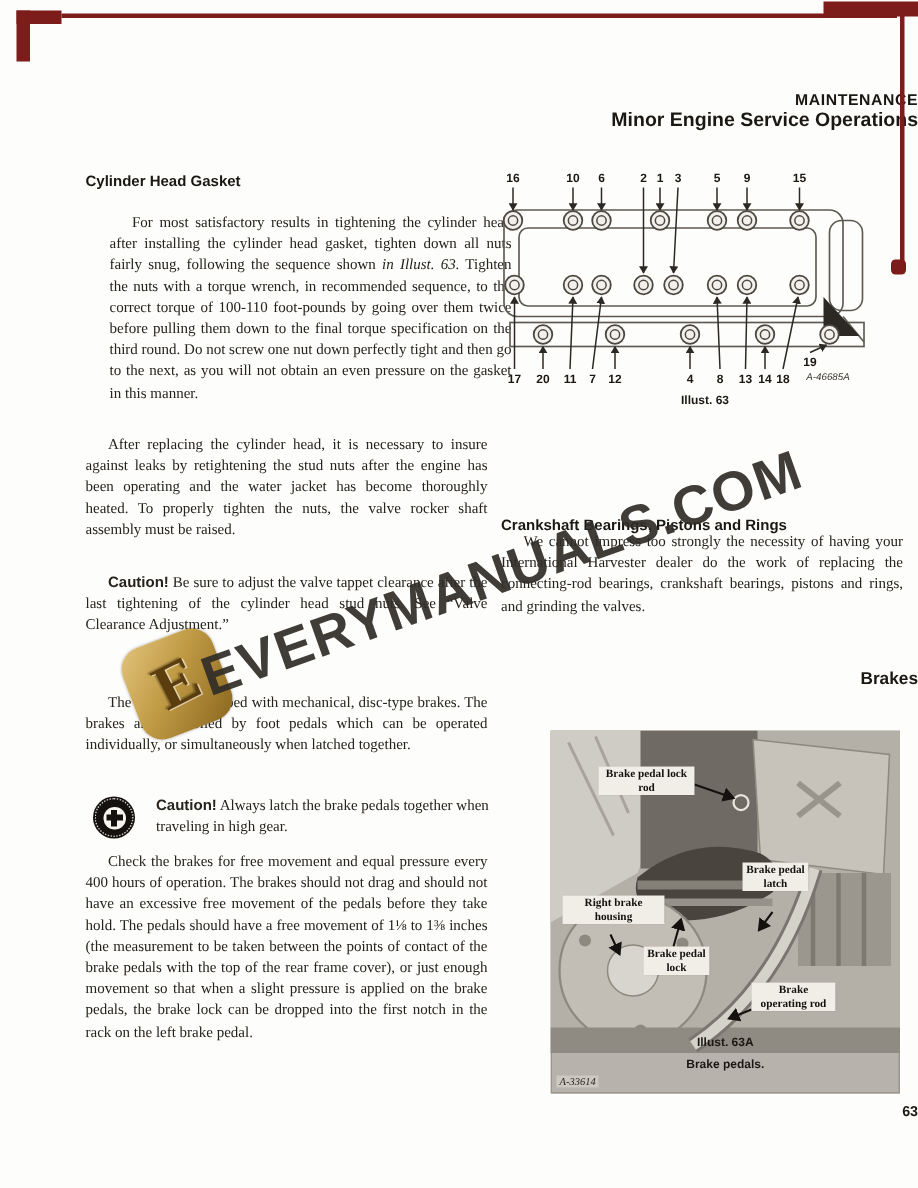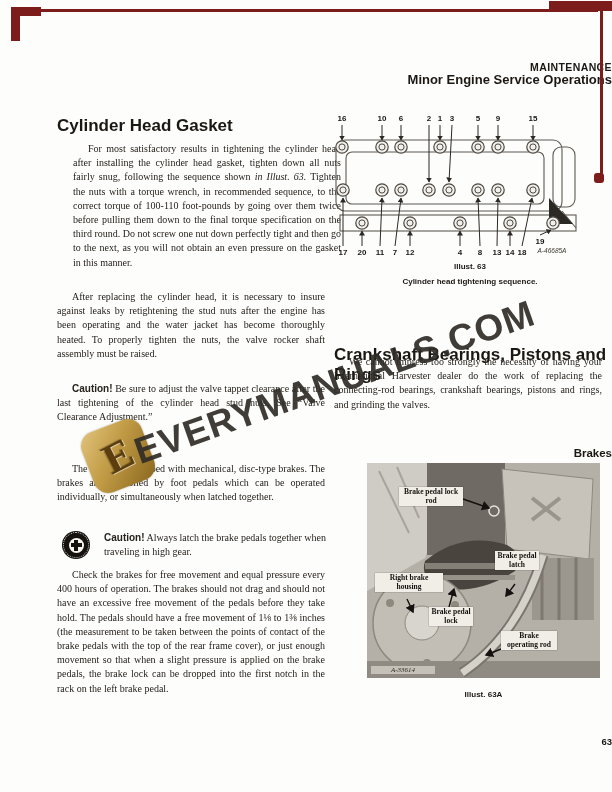--- a/index.html
+++ b/index.html
@@ -5,21 +5,21 @@
   html,body{margin:0;padding:0;background:#e8e8e8;}
   .page{
     position:relative;width:612px;height:792px;background:#fdfdfb;
     font-family:"Liberation Serif","DejaVu Serif",serif;color:#26221d;
     overflow:hidden;margin:0 auto;
   }
   
   .hdr{position:absolute;left:0;width:612px;text-align:right;
        font-family:"Liberation Sans","DejaVu Sans",sans-serif;font-weight:bold;color:#1b1814;}
   .sec-head{position:absolute;font-family:"Liberation Sans","DejaVu Sans",sans-serif;
-       font-weight:bold;font-size:17px;color:#1b1814;}
+       font-weight:bold;font-size:10px;color:#1b1814;}
   .body-par{position:absolute;width:268px;font-size:10px;line-height:14.2px;
        text-align:justify;text-indent:15px;}
   .caption{position:absolute;text-align:center;
        font-family:"Liberation Sans","DejaVu Sans",sans-serif;font-weight:bold;
        font-size:8px;color:#1b1814;}
   .caut-label{font-family:"Liberation Sans","DejaVu Sans",sans-serif;font-weight:bold;}
   .ital{font-style:italic;}
   
   .redmark{position:absolute;background:#7c1d1b;z-index:50;}
   
@@ -37,28 +37,28 @@
   
   .emblem{position:absolute;left:62px;top:531px;width:28px;height:28px;border-radius:50%;
     background:#14110e;display:flex;align-items:center;justify-content:center;}
   .emblem .inner{width:15px;height:15px;border-radius:50%;background:#f7f5f0;position:relative;}
   .emblem .inner:before,.emblem .inner:after{content:"";position:absolute;background:#14110e;}
   .emblem .inner:before{left:5.5px;top:2px;width:4px;height:11px;}
   .emblem .inner:after{left:2px;top:5.5px;width:11px;height:4px;}
   .emblem .ringdots{position:absolute;width:24px;height:24px;border-radius:50%;
     border:1px dotted rgba(255,255,255,.8);}
   
-  .photo{position:absolute;left:367px;top:463px;width:233px;height:215px;background:#b7b3ac;
+  .photo{position:absolute;left:367px;top:487px;width:233px;height:242px;background:#b7b3ac;
     box-shadow:0 0 0 1px #9a968e inset;}
   .photo-label{position:absolute;background:#f1eee8;color:#14110e;
     font-family:"Liberation Serif","DejaVu Serif",serif;font-weight:bold;
     font-size:7.5px;line-height:8.6px;text-align:center;padding:1px 2px;
     box-shadow:0 0 1px rgba(0,0,0,.6);}
   .photo-ref{position:absolute;left:4px;bottom:4px;font-size:7px;font-style:italic;
-    color:#2a2824;background:rgba(210,206,198,.8);padding:0 20px;text-align:right;}
+    color:#2a2824;background:rgba(210,206,198,.8);padding:0 2px;text-align:right;}
   svg text.num{font-family:"Liberation Sans","DejaVu Sans",sans-serif;font-weight:bold;
     font-size:8px;fill:#1b1814;text-anchor:middle;}
   svg text.ref{font-family:"Liberation Sans","DejaVu Sans",sans-serif;font-style:italic;
     font-size:6.5px;fill:#3a362f;text-anchor:middle;}
 </style>
 </head>
 <body>
 
 <div class="page">
 
@@ -198,21 +198,20 @@
         <line x1="510" y1="246" x2="510" y2="231" stroke="#2c2925" stroke-width="1" marker-end="url(#arr)"></line>
         <text x="510" y="255" class="num">14</text>
         <line x1="522" y1="246" x2="532" y2="198" stroke="#2c2925" stroke-width="1" marker-end="url(#arr)"></line>
         <text x="522" y="255" class="num">18</text>
         <line x1="540" y1="235" x2="551" y2="230" stroke="#2c2925" stroke-width="1" marker-end="url(#arr)"></line>
         <text x="540" y="244" class="num">19</text>
       </g>
   </svg>
 
   <div class="caption" style="left:337px;top:262px;width:266px;">Illust. 63</div>
-  <div class="caption" style="left:337px;top:277px;width:266px;">Cylinder head tightening sequence.</div>
 
   <div class="sec-head" style="left:334px;top:345px;">Crankshaft Bearings, Pistons and Rings</div>
   <p class="body-par" style="left:334px;top:355px;width:268px;margin:0;">We cannot impress too strongly the necessity of having your International Harvester dealer do the work of replacing the connecting-rod bearings, crankshaft bearings, pistons and rings, and grinding the valves.</p>
 
   <div class="photo">
     <svg width="233" height="215" viewBox="0 0 233 215">
       <rect width="233" height="215" fill="#b4b0a8"></rect>
       <polygon points="0,0 95,0 58,95 0,128" fill="#cfccc5"></polygon>
       <line x1="12" y1="8" x2="42" y2="70" stroke="#a8a49d" stroke-width="2"></line>
       <line x1="30" y1="4" x2="52" y2="55" stroke="#a8a49d" stroke-width="2"></line>
@@ -250,14 +249,15 @@
     </svg>
     <div class="photo-label" style="left:32px;top:24px;width:60px;">Brake pedal lock rod</div>
     <div class="photo-label" style="left:128px;top:88px;width:40px;">Brake pedal latch</div>
     <div class="photo-label" style="left:8px;top:110px;width:64px;">Right brake housing</div>
     <div class="photo-label" style="left:62px;top:144px;width:40px;">Brake pedal lock</div>
     <div class="photo-label" style="left:134px;top:168px;width:52px;">Brake operating rod</div>
     <div class="photo-ref">A-33614</div>
   </div>
 
   <div class="caption" style="left:367px;top:690px;width:233px;">Illust. 63A</div>
+  <div class="caption" style="left:367px;top:705px;width:233px;">Brake pedals.</div>
 
 </div>
 
 </body></html>

